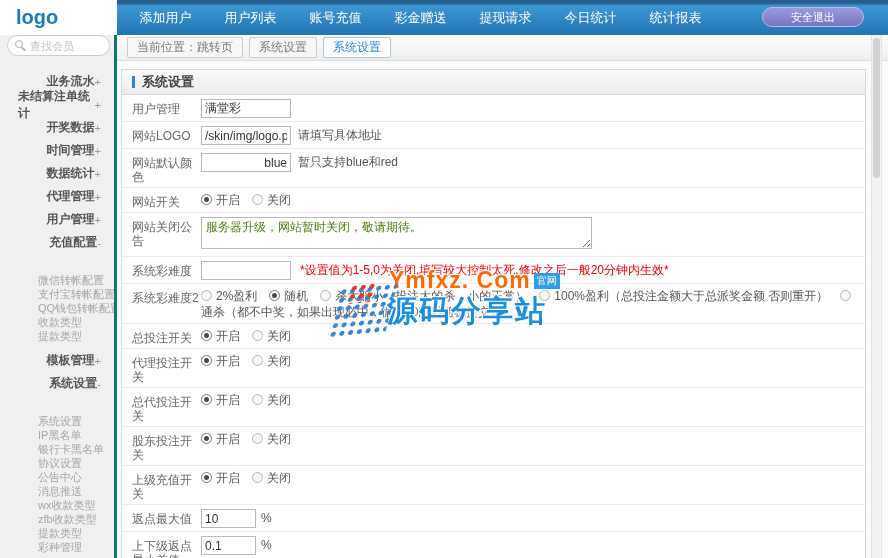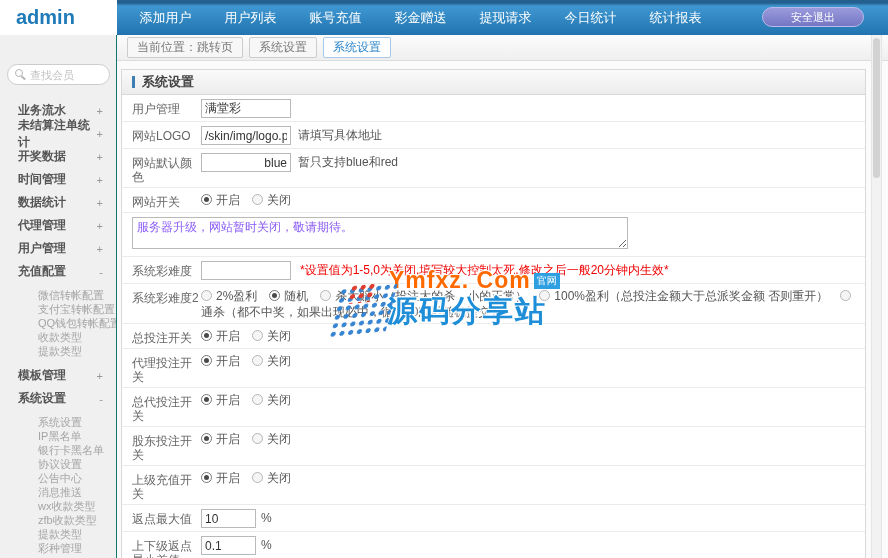--- a/index.html
+++ b/index.html
@@ -14,34 +14,34 @@
     color:#1e7ab8; font-size:20px; font-weight:bold; line-height:34px; padding-left:16px; }
   .nav { position:absolute; left:123px; top:0; height:35px; display:flex; }
   .nav-item { width:85px; text-align:center; line-height:35px; color:#fff; font-size:13px;
     cursor:pointer; white-space:nowrap; }
   .logout { position:absolute; left:762px; top:7px; height:20px; padding:0 28px; border-radius:11px;
     background:linear-gradient(#9a9bdc,#7576c4); border:1px solid #b9baea; color:#fff;
     font-size:11px; line-height:18px; cursor:pointer; }
 
   
   .cols { display:flex; height:523px; }
-  .sidebar { width:117px; flex:none; background:#f0f0f0; border-right:1px solid #0f766e;
-    padding-top:29px; overflow:hidden; }
+  .sidebar { width:117px; flex:none; background:#f0f0f0; border-right:3px solid #0f766e;
+    overflow:hidden; }
   .search-wrap { position:relative; margin:0 7px 14px 7px; }
   .search-input { width:103px; height:21px; border:1px solid #ccc; border-radius:11px;
     background:#fff; padding:0 6px 0 22px; font-size:11px; color:#666; outline:none; }
   .search-input::placeholder { color:#c2c2c2; }
   .mag { position:absolute; left:8px; top:5px; width:8px; height:8px;
     border:1.5px solid #b5b5b5; border-radius:50%; }
   .mag::after { content:""; position:absolute; width:5px; height:1.5px; background:#b5b5b5;
     right:-4px; bottom:-2px; transform:rotate(40deg); }
-  .side-group { height:23px; display:flex; align-items:center; justify-content:space-between;
+  .side-group { height:23px; display:flex; align-items:center; justify-content:flex-end;
     padding:0 13px 0 18px; font-size:12px; font-weight:bold; color:#555; cursor:pointer; }
   .side-sign { color:#999; font-size:11px; font-weight:normal; }
-  .side-sub-block { margin:5px 0 6px; }
+  .side-sub-block { margin:19px 0 6px; }
   .side-sub { height:14px; line-height:14px; padding-left:38px; font-size:11px; color:#a5a5a5;
     cursor:pointer; white-space:nowrap; }
 
   
   .main { flex:1; display:flex; flex-direction:column; min-width:0; }
   .crumbbar { height:26px; flex:none; background:linear-gradient(#fcfcfc,#efefef);
     border-bottom:1px solid #ddd; display:flex; align-items:center; padding-left:10px; gap:6px; }
   .crumb { border:1px solid #ccc; background:#f7f7f7; color:#777; font-size:12px;
     padding:1px 9px; border-radius:2px; cursor:pointer; white-space:nowrap; }
   .crumb.active { background:#fff; color:#2a84c8; border-color:#a5c9e6; }
@@ -52,22 +52,22 @@
     padding-left:10px; }
   .panel-head::before { content:""; display:inline-block; width:3px; height:12px;
     background:#3d7fb5; margin-right:7px; vertical-align:-2px; }
   .row { display:flex; padding:3px 8px 3px 10px; border-bottom:1px solid #ebebeb;
     font-size:12px; color:#555; align-items:flex-start; }
   .row-label { width:69px; flex:none; line-height:14px; padding-top:4px; color:#666; }
   .row-ctl { flex:1; line-height:16px; padding-top:1px; word-break:break-all; min-width:0; }
   .row-ctl input[type=text] { height:19px; border:1px solid #b9b9b9; padding:1px 3px;
     font-size:12px; color:#333; font-family:inherit; outline:none; vertical-align:middle;
     margin-right:3px; background:#fff; }
-  .row-ctl textarea { width:496px; height:32px; border:1px solid #b9b9b9; font-size:12px;
-    color:#8b5cf6; font-family:inherit; padding:2px 4px; resize:both; outline:none;
+  .row-ctl textarea { width:391px; height:32px; border:1px solid #b9b9b9; font-size:12px;
+    color:#4d7c0f; font-family:inherit; padding:2px 4px; resize:both; outline:none;
     line-height:14px; }
   .hint { color:#555; margin-left:4px; }
   .hint.red { color:#f10000; margin-left:6px; }
   .unit { margin-left:2px; }
   .opt { margin-right:12px; cursor:pointer; }
   .rd { display:inline-block; width:11px; height:11px; border-radius:50%;
     border:1px solid #b5b5b5; background:#f5f5f5; margin-right:4px; vertical-align:-1px;
     position:relative; }
   .rd.on { border-color:#777; background:#fff; }
   .rd.on::after { content:""; position:absolute; left:2px; top:2px; right:2px; bottom:2px;
@@ -96,21 +96,21 @@
   .wm-row2 { margin-left:54px; margin-top:-3px; font-size:30px; font-weight:bold;
     color:#1f8ed8; letter-spacing:2px; white-space:nowrap;
     text-shadow:1px 1px 0 #fff,-1px -1px 0 #fff,1px -1px 0 #fff,-1px 1px 0 #fff,2px 2px 2px rgba(255,255,255,.7); }
 </style>
 </head>
 <body>
 
 <div id="stage">
 
   <div class="topbar">
-    <div class="logo">admin</div>
+    <div class="logo">logo</div>
     <div class="nav" id="nav">
         <div class="nav-item">添加用户</div>
         <div class="nav-item">用户列表</div>
         <div class="nav-item">账号充值</div>
         <div class="nav-item">彩金赠送</div>
         <div class="nav-item">提现请求</div>
         <div class="nav-item">今日统计</div>
         <div class="nav-item">统计报表</div>
       </div>
     <div class="logout">安全退出</div>
@@ -205,20 +205,21 @@
               </div>
               <div class="row">
                 <div class="row-label">网站默认颜色</div>
                 <div class="row-ctl"><input type="text" value="blue" style="width: 90px; text-align: right;"><span class="hint">暂只支持blue和red</span></div>
               </div>
               <div class="row">
                 <div class="row-label">网站开关</div>
                 <div class="row-ctl"><span class="opt"><span class="rd on"></span><span>开启</span></span><span class="opt"><span class="rd"></span><span>关闭</span></span></div>
               </div>
               <div class="row">
+                <div class="row-label">网站关闭公告</div>
                 <div class="row-ctl"><textarea style="">服务器升级，网站暂时关闭，敬请期待。</textarea></div>
               </div>
               <div class="row">
                 <div class="row-label">系统彩难度</div>
                 <div class="row-ctl"><input type="text" style="width: 90px;"><span class="hint red">*设置值为1-5,0为关闭,填写较大控制太死,修改之后一般20分钟内生效*</span></div>
               </div>
               <div class="row">
                 <div class="row-label">系统彩难度2</div>
                 <div class="row-ctl"><span class="opt"><span class="rd"></span><span>2%盈利</span></span><span class="opt"><span class="rd on"></span><span>随机</span></span><span class="opt"><span class="rd"></span><span>杀大赔小（投注大的杀，小的正常）</span></span><span class="opt"><span class="rd"></span><span>100%盈利（总投注金额大于总派奖金额 否则重开）</span></span><span class="opt"><span class="rd"></span><span>通杀（都不中奖，如果出现必中，循环50次后随机提交）</span></span></div>
               </div>

